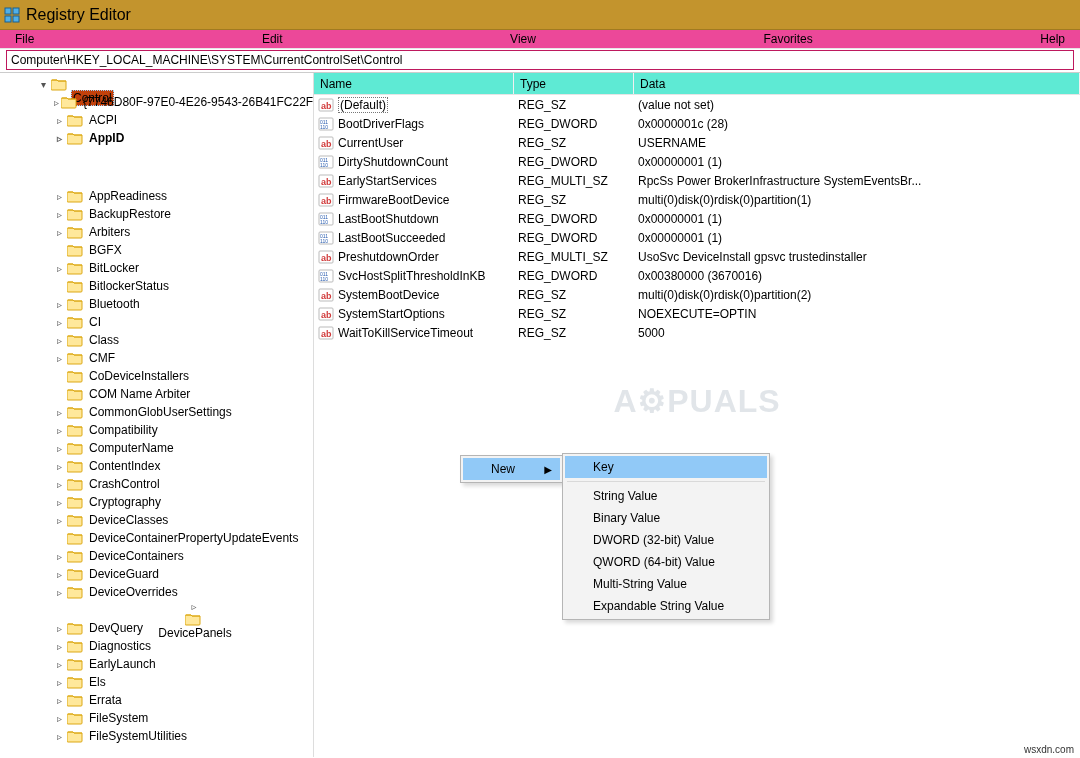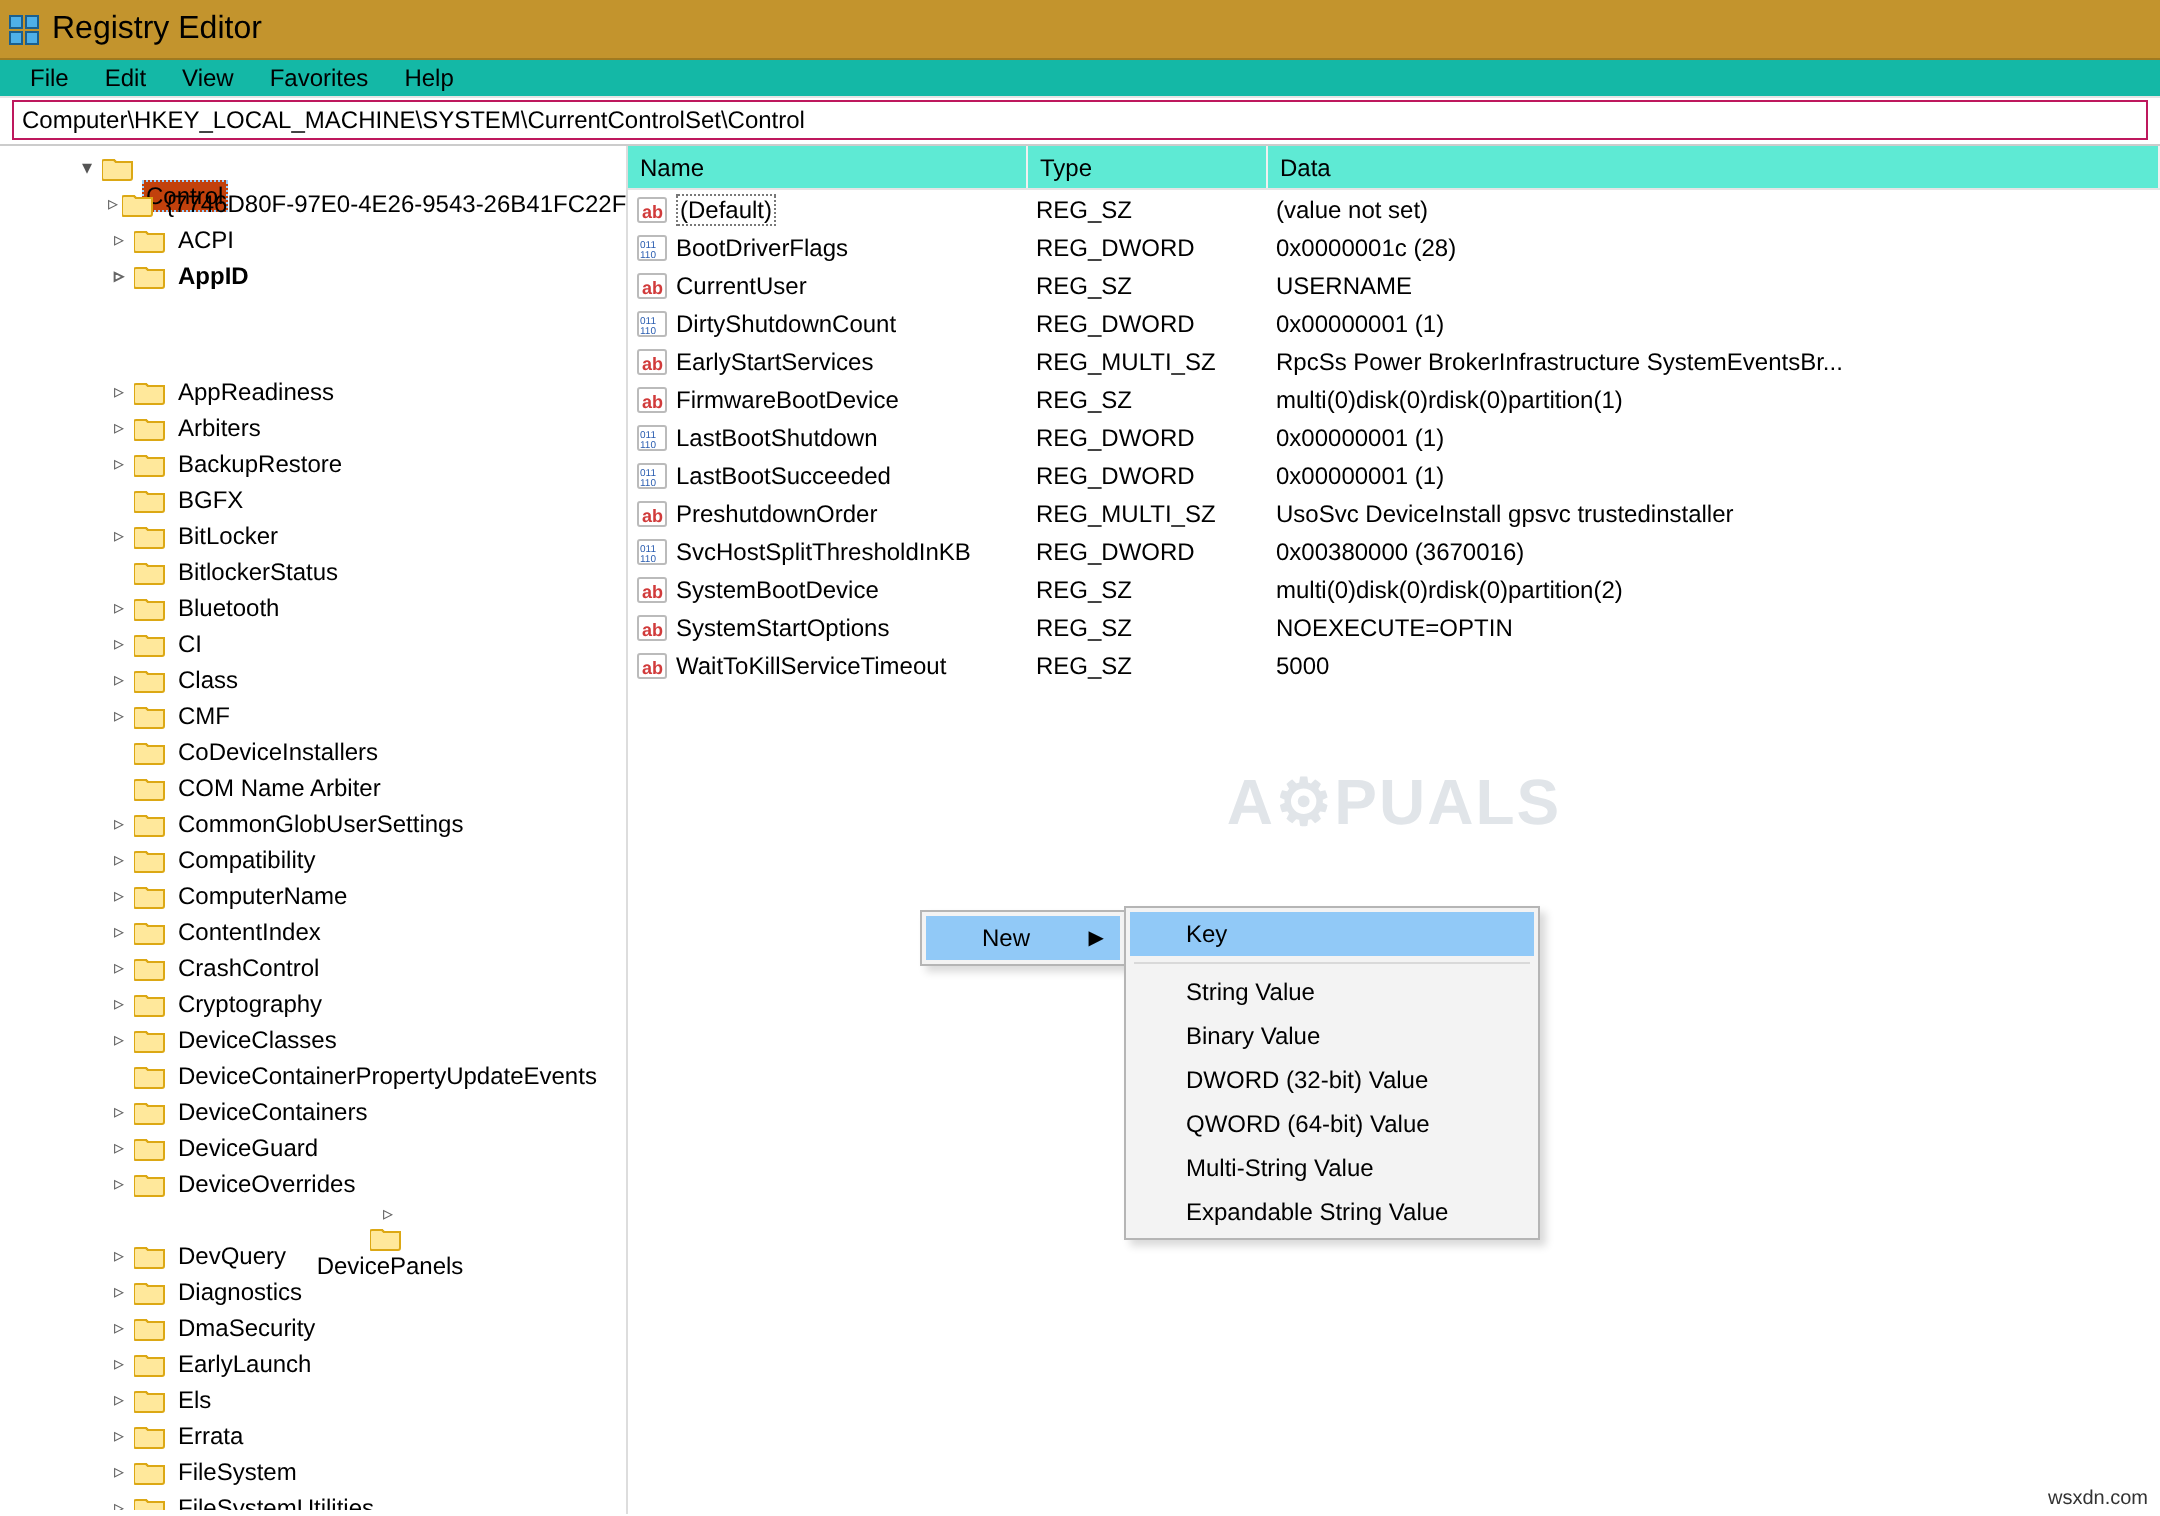--- a/index.html
+++ b/index.html
@@ -1,20 +1,20 @@
 <!DOCTYPE html>
 <html><head>
 <meta charset="utf-8">
 <style>
   * { box-sizing: border-box; margin: 0; padding: 0; }
   body { font-family: "Segoe UI", Tahoma, sans-serif; font-size: 12px; background: #fff; width: 1080px; height: 758px; overflow: hidden; position: relative; }
   .titlebar { height: 30px; background: #C3942D; display: flex; align-items: center; padding: 0 4px; border-bottom: 1px solid #a07a20;}
   .titlebar .icon { width: 16px; height: 16px; margin-right: 6px; }
   .titlebar .title { color: #000; font-size: 16px; }
-  .menubar { height: 19px; background: #14b8a6; display: flex; align-items: center; padding: 0 6px; gap: 0; border-bottom: 1px solid #e5e5e5;}
+  .menubar { height: 19px; background: #ec4899; display: flex; align-items: center; padding: 0 6px; gap: 0; border-bottom: 1px solid #e5e5e5; justify-content: space-between;}
   .menu-item { padding: 2px 9px; cursor: default; }
   .addressbar { height: 20px; border: 1px solid #be185d; margin: 1px 6px 2px 6px; padding: 1px 4px; display: flex; align-items: center; font-size: 12px; }
   .content { display: flex; height: calc(100% - 30px - 19px - 24px); border-top: 1px solid #ccc;}
   .tree-pane { width: 314px; border-right: 1px solid #ddd; overflow: auto; position: relative; padding-top: 2px;}
   .tree-node { display: flex; align-items: center; height: 18px; white-space: nowrap; cursor: default; }
   .tree-node .expander { width: 11px; height: 11px; display: inline-flex; align-items:center; justify-content:center; margin-right: 2px; color: #888; font-size: 10px;}
   .tree-node .expander.right::before { content: "▹"; color:#666;}
   .tree-node .expander.down::before { content: "▾"; color:#555;}
   .tree-node .expander.none::before { content: ""; }
   .folder-icon { width: 16px; height: 14px; margin-right: 4px; display:inline-block;}
@@ -118,31 +118,31 @@
                 <path d="M1 3h5l1 1h8" fill="none" stroke="#dca814"></path>
               </svg></span>
             <span class="label">AppReadiness</span>
           </div>
           <div class="tree-node" style="padding-left: 54px;">
             <span class="expander right"></span>
             <span class="folder-icon"><svg viewBox="0 0 16 14">
                 <path d="M1 3h5l1 1h8v8a1 1 0 0 1-1 1H1a1 1 0 0 1-1-1V4a1 1 0 0 1 1-1z" fill="#ffe89b" stroke="#dca814"></path>
                 <path d="M1 3h5l1 1h8" fill="none" stroke="#dca814"></path>
               </svg></span>
+            <span class="label">BackupRestore</span>
+          </div>
+          <div class="tree-node" style="padding-left: 54px;">
+            <span class="expander right"></span>
+            <span class="folder-icon"><svg viewBox="0 0 16 14">
+                <path d="M1 3h5l1 1h8v8a1 1 0 0 1-1 1H1a1 1 0 0 1-1-1V4a1 1 0 0 1 1-1z" fill="#ffe89b" stroke="#dca814"></path>
+                <path d="M1 3h5l1 1h8" fill="none" stroke="#dca814"></path>
+              </svg></span>
             <span class="label">Arbiters</span>
           </div>
           <div class="tree-node" style="padding-left: 54px;">
-            <span class="expander right"></span>
-            <span class="folder-icon"><svg viewBox="0 0 16 14">
-                <path d="M1 3h5l1 1h8v8a1 1 0 0 1-1 1H1a1 1 0 0 1-1-1V4a1 1 0 0 1 1-1z" fill="#ffe89b" stroke="#dca814"></path>
-                <path d="M1 3h5l1 1h8" fill="none" stroke="#dca814"></path>
-              </svg></span>
-            <span class="label">BackupRestore</span>
-          </div>
-          <div class="tree-node" style="padding-left: 54px;">
             <span class="expander none"></span>
             <span class="folder-icon"><svg viewBox="0 0 16 14">
                 <path d="M1 3h5l1 1h8v8a1 1 0 0 1-1 1H1a1 1 0 0 1-1-1V4a1 1 0 0 1 1-1z" fill="#ffe89b" stroke="#dca814"></path>
                 <path d="M1 3h5l1 1h8" fill="none" stroke="#dca814"></path>
               </svg></span>
             <span class="label">BGFX</span>
           </div>
           <div class="tree-node" style="padding-left: 54px;">
             <span class="expander right"></span>
             <span class="folder-icon"><svg viewBox="0 0 16 14">
@@ -311,28 +311,20 @@
               </svg></span>
             <span class="label">DevQuery</span>
           </div>
           <div class="tree-node" style="padding-left: 54px;">
             <span class="expander right"></span>
             <span class="folder-icon"><svg viewBox="0 0 16 14">
                 <path d="M1 3h5l1 1h8v8a1 1 0 0 1-1 1H1a1 1 0 0 1-1-1V4a1 1 0 0 1 1-1z" fill="#ffe89b" stroke="#dca814"></path>
                 <path d="M1 3h5l1 1h8" fill="none" stroke="#dca814"></path>
               </svg></span>
             <span class="label">Diagnostics</span>
-          </div>
-          <div class="tree-node" style="padding-left: 54px;">
-            <span class="expander right"></span>
-            <span class="folder-icon"><svg viewBox="0 0 16 14">
-                <path d="M1 3h5l1 1h8v8a1 1 0 0 1-1 1H1a1 1 0 0 1-1-1V4a1 1 0 0 1 1-1z" fill="#ffe89b" stroke="#dca814"></path>
-                <path d="M1 3h5l1 1h8" fill="none" stroke="#dca814"></path>
-              </svg></span>
-            <span class="label">DmaSecurity</span>
           </div>
           <div class="tree-node" style="padding-left: 54px;">
             <span class="expander right"></span>
             <span class="folder-icon"><svg viewBox="0 0 16 14">
                 <path d="M1 3h5l1 1h8v8a1 1 0 0 1-1 1H1a1 1 0 0 1-1-1V4a1 1 0 0 1 1-1z" fill="#ffe89b" stroke="#dca814"></path>
                 <path d="M1 3h5l1 1h8" fill="none" stroke="#dca814"></path>
               </svg></span>
             <span class="label">EarlyLaunch</span>
           </div>
           <div class="tree-node" style="padding-left: 54px;">

